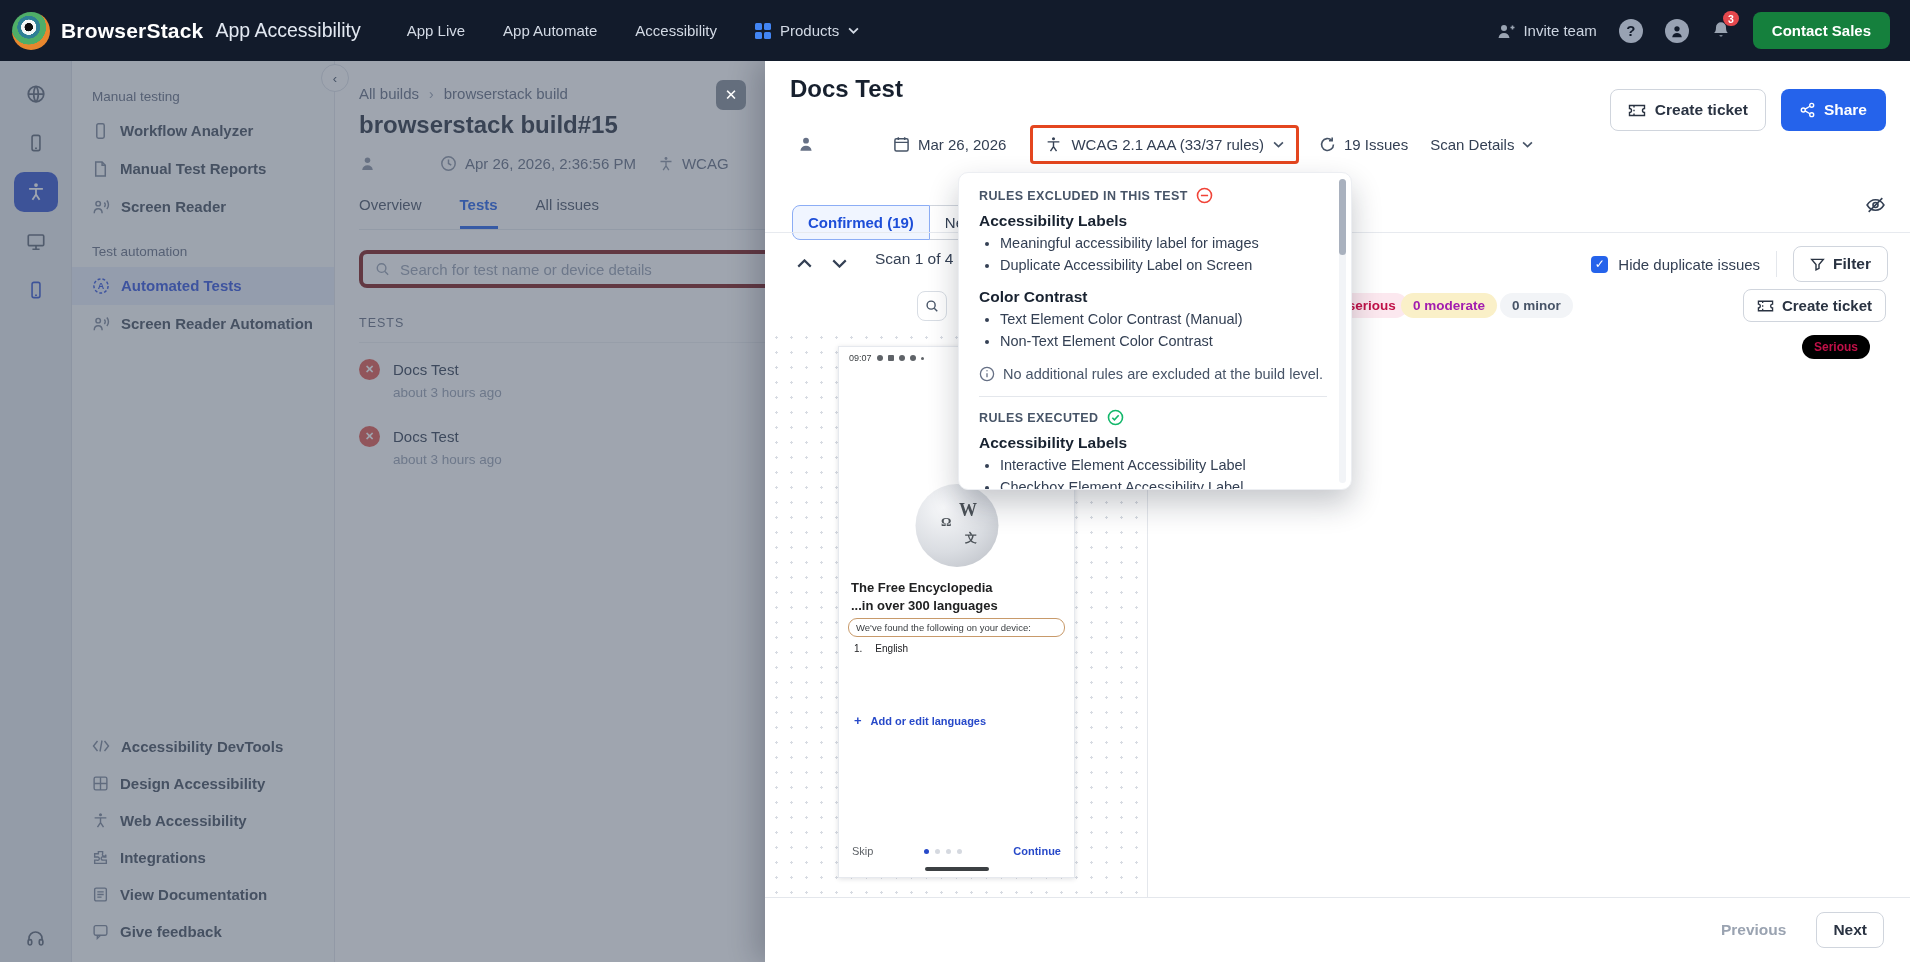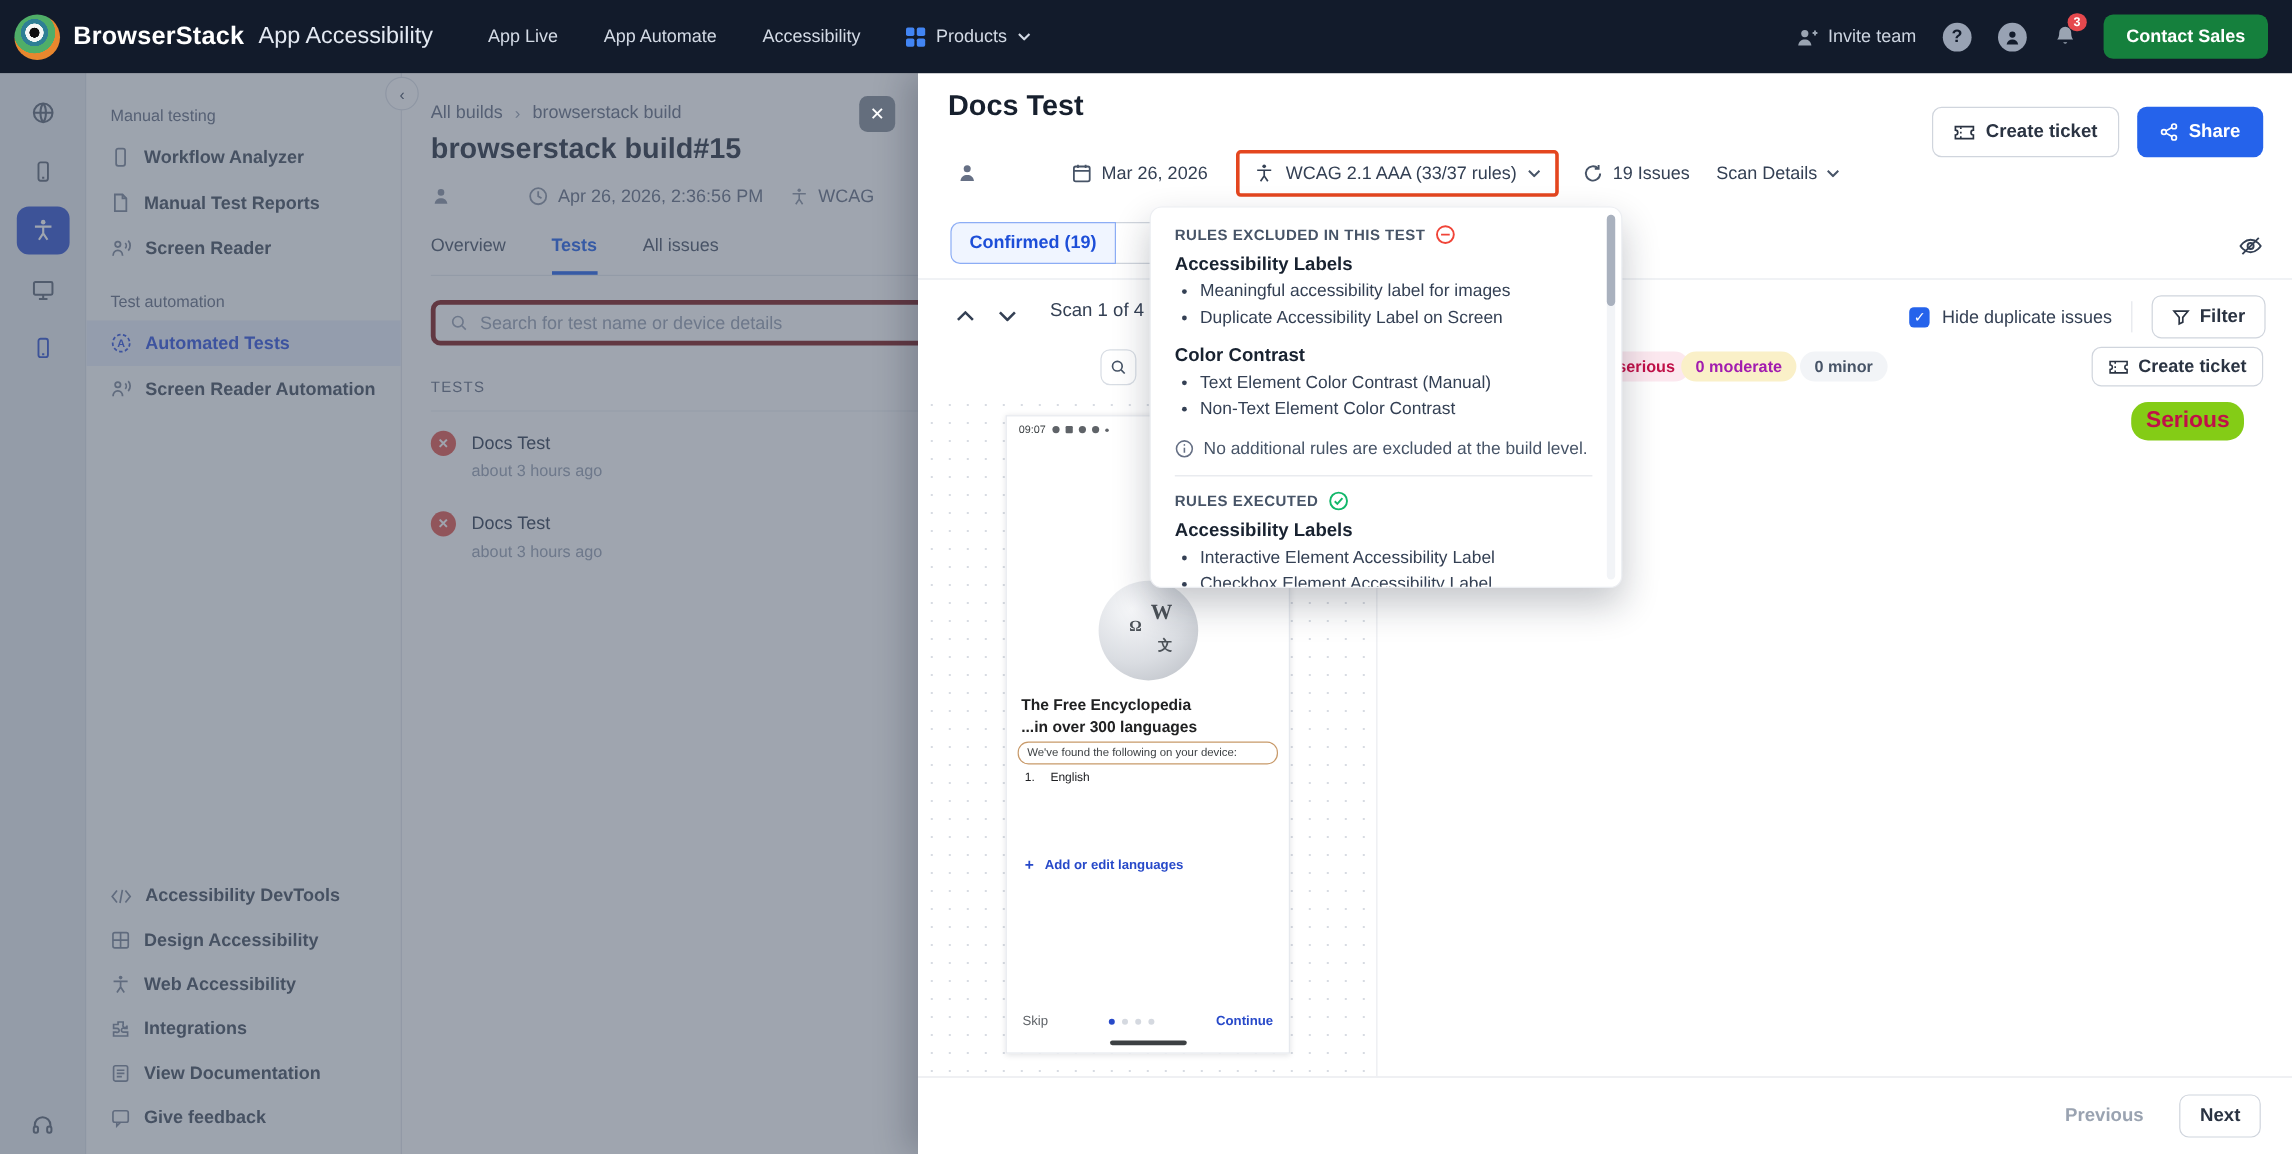--- a/index.html
+++ b/index.html
@@ -35,21 +35,21 @@
   .rail { width:72px; background:#e9ecf1; border-right:1px solid #d9dee6; display:flex; flex-direction:column;
           align-items:center; padding-top:13px; gap:9px; position:relative; }
   .rail-item { width:44px; height:40px; border-radius:10px; display:flex; align-items:center; justify-content:center;
           color:#5c6string675; color:#5c6675; cursor:pointer; }
   .rail-item.active { background:#3355d0; color:#fff; }
   .rail-item.blue { color:#3355d0; }
   .rail-bottom { position:absolute; bottom:10px; color:#5c6675; }
 
   .sidebar { width:263px; background:#fbfcfd; border-right:1px solid #e4e7ec; padding-top:20px; position:relative; }
   .side-title { font-size:13.5px; color:#667085; padding:0 20px; margin:8px 0 8px; }
-  .side-item { display:flex; align-items:center; gap:11px; padding:10px 20px; font-size:15px; font-weight:600;
+  .side-item { display:flex; gap:11px; padding:10px 20px; font-size:15px; font-weight:600;
                color:#45505f; cursor:pointer; }
   .side-item.active { color:#3355dd; background:#e9eefb; }
   .side-item .sicon { display:flex; color:#7b8698; }
   .side-item.active .sicon { color:#3355dd; }
   .side-footer { position:absolute; bottom:12px; left:0; right:0; }
 
   .collapse-btn { position:absolute; top:64px; left:321px; width:28px; height:28px; border-radius:50%;
       background:#fff; border:1px solid #dde1e8; color:#475467; display:flex; align-items:center; justify-content:center;
       font-size:13px; z-index:30; cursor:pointer; }
 
@@ -93,21 +93,21 @@
       color:#2a3342; font-size:15.5px; font-weight:600; padding:0 17px; height:42px; cursor:pointer; font-family:inherit; }
   .btn-share { display:flex; align-items:center; gap:9px; background:#2563eb; border:none; border-radius:8px;
       color:#fff; font-size:15.5px; font-weight:600; padding:0 19px; height:42px; cursor:pointer; font-family:inherit; }
 
   .m-meta { position:absolute; left:30px; top:62px; height:42px; display:flex; align-items:center; font-size:15px; color:#344054; }
   .m-meta .grp { display:flex; align-items:center; gap:8px; }
   .wcag-box { display:flex; align-items:center; gap:9px; border:3px solid #e4461f; border-radius:4px;
       padding:8px 12px; margin-left:24px; cursor:pointer; }
   .icn { color:#475467; display:flex; }
 
-  .m-tabs { position:absolute; left:27px; top:124px; display:flex;text-align:right; }
+  .m-tabs { position:absolute; left:27px; top:144px; display:flex; }
   .tab-seg { font-size:15px; padding:8px 15px; border:1px solid #d0d5dd; background:#fff; color:#344054; cursor:pointer; }
   .tab-seg.first { border-radius:8px 0 0 8px; border-color:#8cadf5; background:#f0f5ff; color:#1d4ed8; font-weight:700; }
   .tab-seg.second { border-left:none; border-radius:0 8px 8px 0; width:146px; }
   .eye-btn { position:absolute; right:24px; top:134px; color:#344054; cursor:pointer; }
   .m-rule { position:absolute; left:0; right:0; top:171px; height:1px; background:#e7eaef; }
 
   .scan-row { position:absolute; left:0; right:0; top:183px; height:44px; }
   .scan-left { position:absolute; left:32px; top:6px; display:flex; align-items:flex-end; gap:20px; color:#344054; }
   .scan-text { font-size:15.5px; color:#344054; margin-left:8px; }
   .scan-right { position:absolute; right:22px; top:2px; display:flex; align-items:center; }
@@ -125,21 +125,21 @@
   .pill-serious { left:552px; background:#fce8ef; color:#c01048; }
   .pill-moderate { left:636px; background:#faf0c8; color:#a21caf; }
   .pill-minor { left:735px; background:#f2f4f7; color:#475467; }
   .ticket-sm { position:absolute; right:24px; top:0; display:flex; align-items:center; gap:8px; border:1px solid #d0d5dd;
       border-radius:8px; background:#fff; color:#2a3342; font-size:15px; font-weight:600; padding:7px 13px; cursor:pointer; font-family:inherit; }
 
   .panes { position:absolute; top:265px; left:0; right:0; bottom:65px; display:flex; }
   .phone-pane { width:383px; border-right:1px solid #e4e7ec; position:relative;
       background-image: radial-gradient(#d7dbe2 1.1px, transparent 1.2px); background-size:15px 15px; background-position:4px 4px; }
   .right-pane { flex:1; position:relative; background:#fff; }
-  .severity-pill { position:absolute; top:9px; right:40px; background:#84cc16; color:#c01048; font-size:19px;
+  .severity-pill { position:absolute; top:9px; right:40px; background:#000000; color:#c01048; font-size:12px;
       font-weight:600; padding:5px 12px; border-radius:14px; }
 
   
   .phone { position:absolute; left:73px; top:20px; width:237px; height:532px; background:#fff;
       border:1px solid #e6e9ee; box-shadow:0 1px 5px rgba(16,24,40,.13); }
   .p-status { position:absolute; top:6px; left:10px; display:flex; align-items:center; gap:5px; font-size:9px; color:#3c4043; }
   .p-status .dot { width:6px; height:6px; background:#5f6368; border-radius:1px; display:inline-block; }
   .p-status .dot.round { border-radius:50%; }
   .p-status .dot.small { width:3px; height:3px; border-radius:50%; }
   .p-logo { position:absolute; top:137px; left:50%; transform:translateX(-50%); width:83px; height:83px; border-radius:50%;

